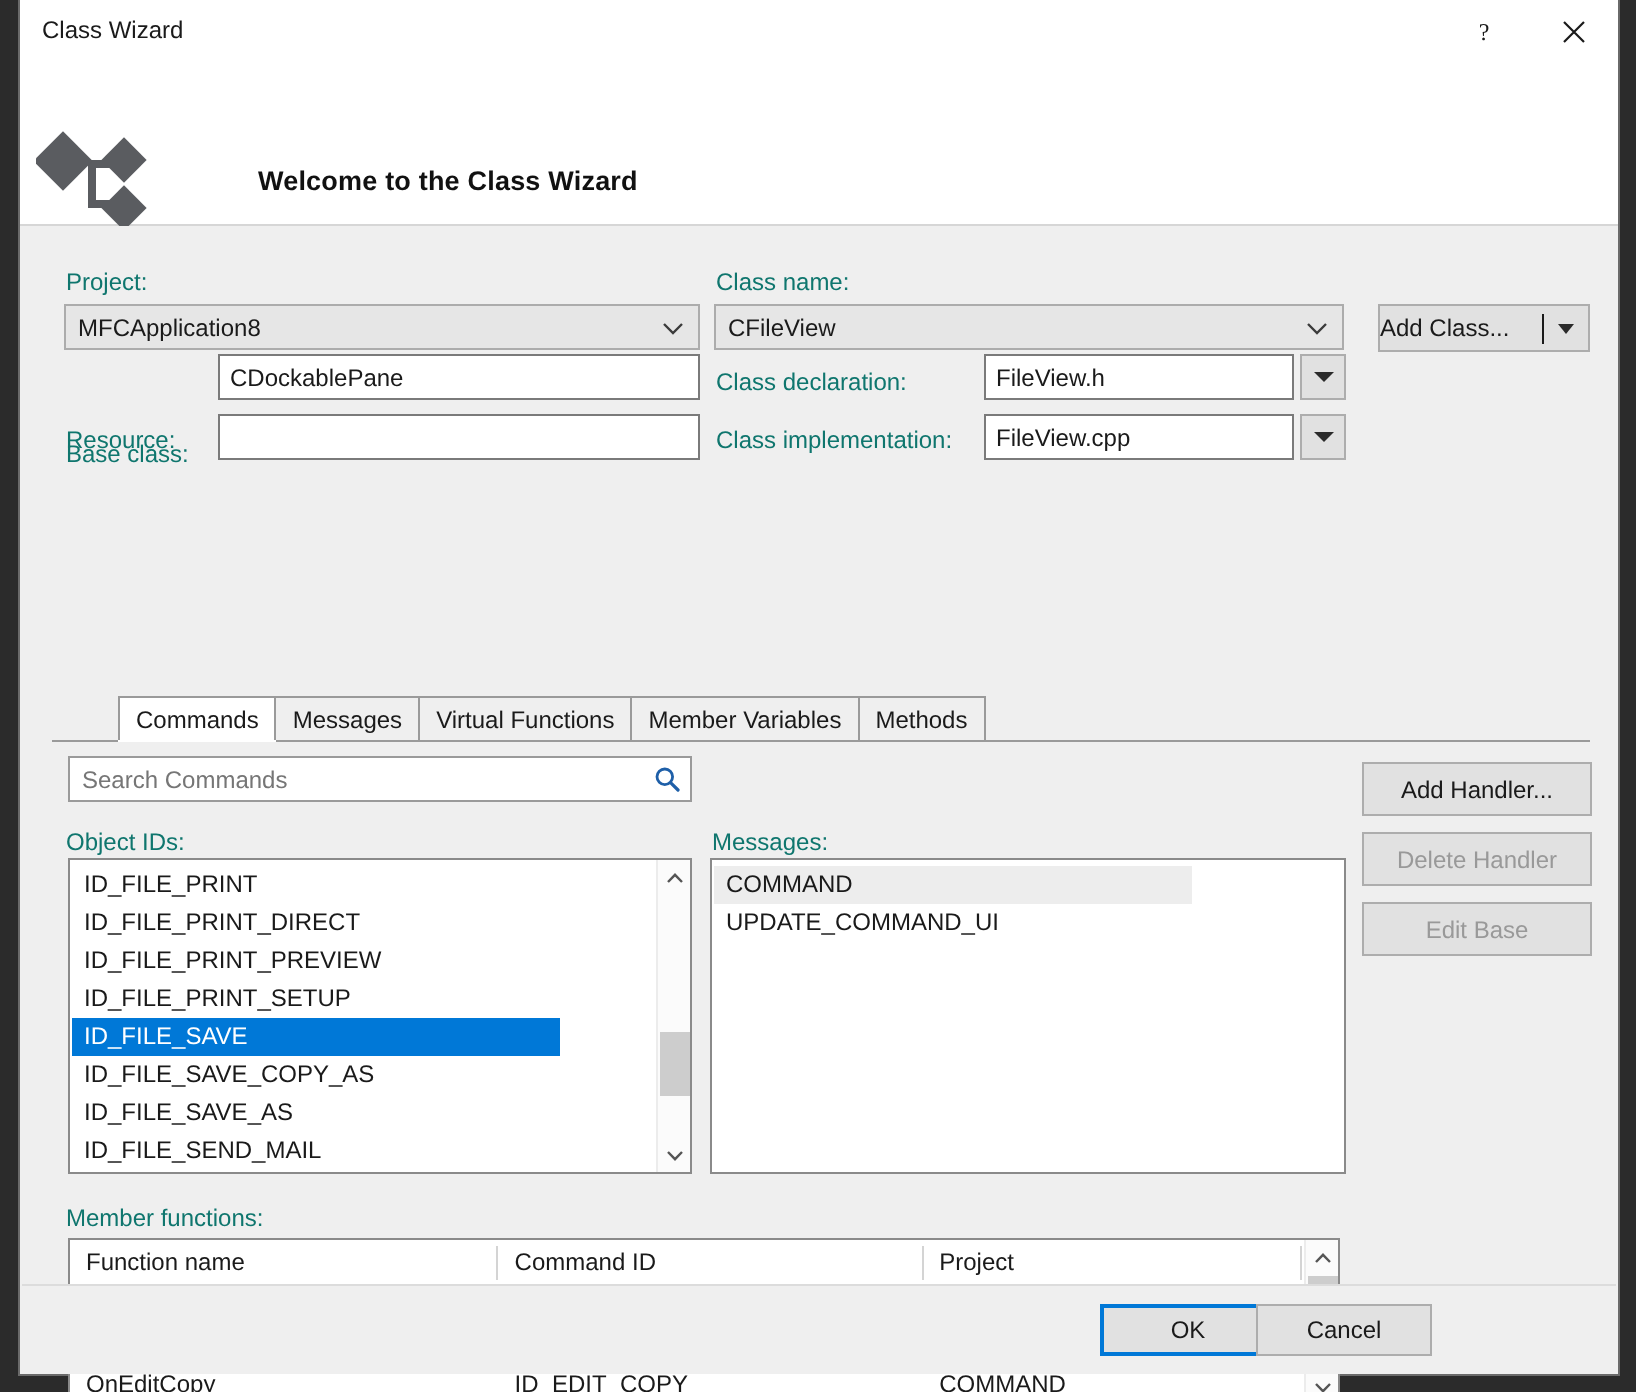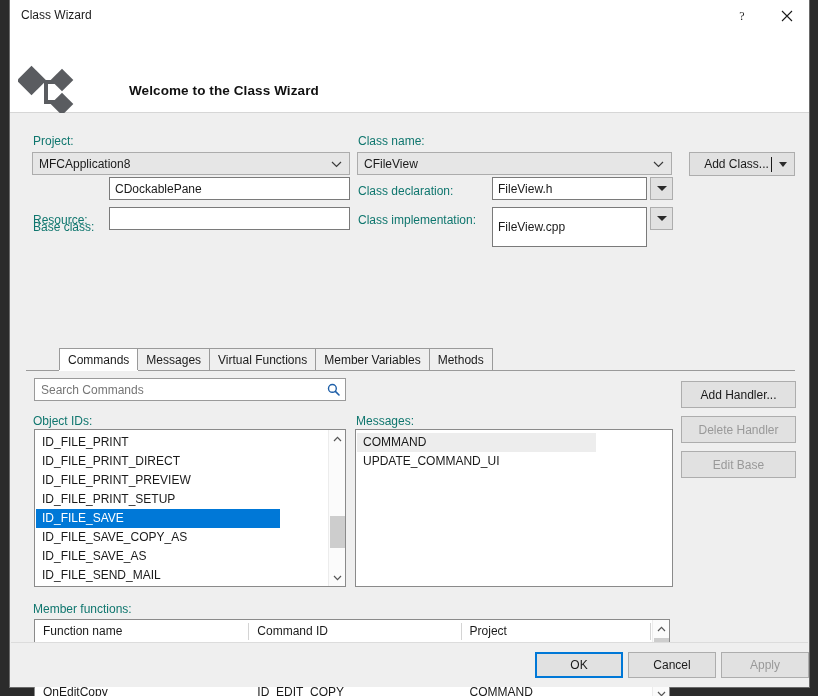--- a/index.html
+++ b/index.html
@@ -168,22 +168,21 @@
     box-sizing: border-box;
     background: #e1e1e1;
     border: 1px solid #adadad;
     display: flex;
     align-items: center;
     font-size: 12px;
     color: #1a1a1a;
   }
   .splitbtn .main {
     flex: 1 1 auto;
-    text-align: center;
-    padding-left: 12px;
+    text-align: left;
   }
   .splitbtn .sep {
     width: 1px; height: 15px;
     background: #1a1a1a;
     margin: 0 0 0 0;
   }
   .splitbtn .drop {
     width: 22px;
     display: flex; align-items: center; justify-content: center;
   }
@@ -423,21 +422,21 @@
 
       <div class="lbl" style="left:348px; top:71px;">Class declaration:</div>
       <div class="textbox" style="left:482px; top:64px; width:155px; height:23px;">
         <span>FileView.h</span>
       </div>
       <div class="dropbtn" style="left:640px; top:64px; width:23px; height:23px;">
         <span class="tri"></span>
       </div>
 
       <div class="lbl" style="left:348px; top:100px;">Class implementation:</div>
-      <div class="textbox" style="left:482px; top:94px; width:155px; height:40px;">
+      <div class="textbox" style="left:482px; top:94px; width:155px; height:23px;">
         <span>FileView.cpp</span>
       </div>
       <div class="dropbtn" style="left:640px; top:94px; width:23px; height:23px;">
         <span class="tri"></span>
       </div>
 
       <div class="splitbtn" style="left:679px; top:39px; width:106px; height:24px;">
         <span class="main">Add Class...</span>
         <span class="sep"></span>
         <span class="drop">
@@ -552,26 +551,23 @@
           <div class="arrowbtn down">
             <svg class="chev" width="9" height="6" viewBox="0 0 9 6">
               <path d="M1 1 L4.5 4.6 L8 1" stroke="#555" stroke-width="1.2" fill="none"></path>
             </svg>
           </div>
         </div>
 
       </div>
 
       <div class="footer">
-        <div class="btn focus" style="left:524px; top:9px; width:88px; height:26px;">
+        <div class="btn focus" style="left:539px; top:9px; width:88px; height:26px;">
           <span>OK</span>
         </div>
         <div class="btn" style="left:617px; top:9px; width:88px; height:26px;">
           <span>Cancel</span>
-        </div>
-        <div class="btn disabled" style="left:710px; top:9px; width:88px; height:26px;">
-          <span>Apply</span>
         </div>
       </div>
 
     </div>
   </div>
 </div>
 
 </body></html>

